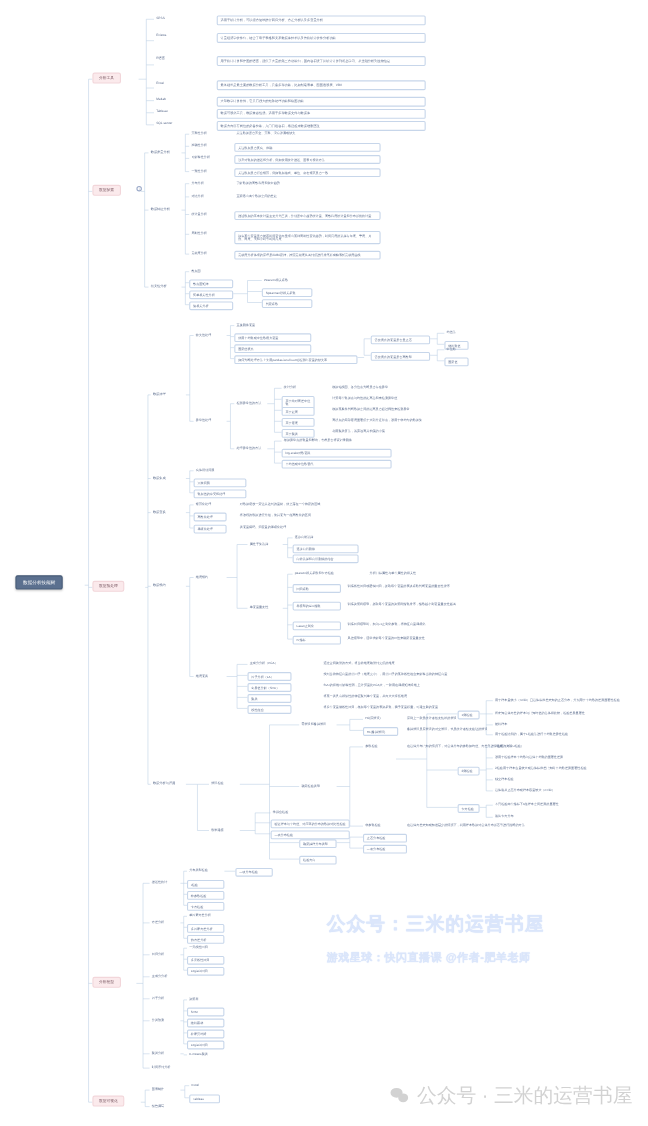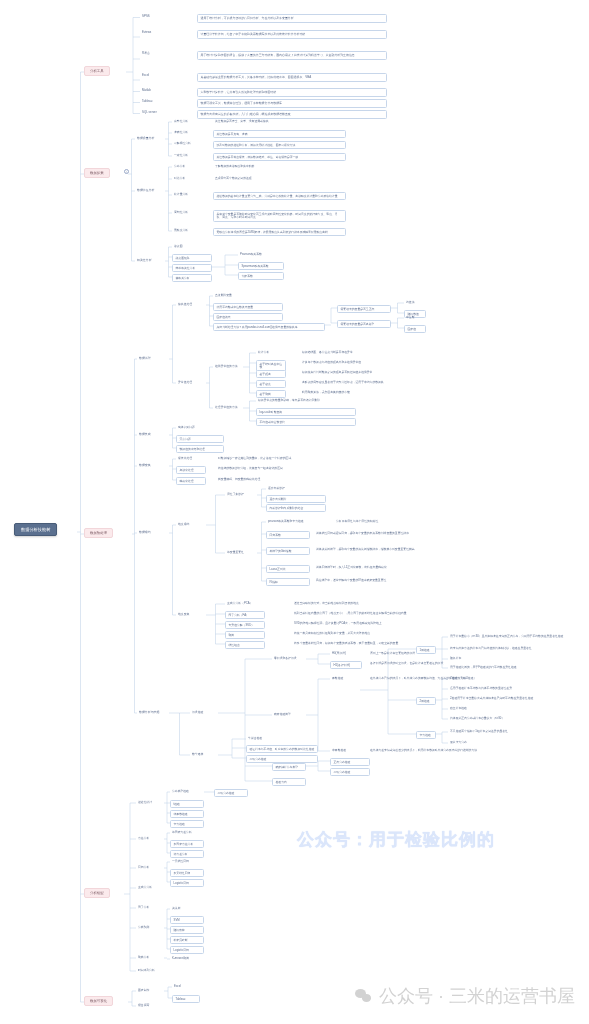--- a/index.html
+++ b/index.html
@@ -485,21 +485,22 @@
       <div class="node n-box" style="left: 170px; top: 936px; width: 34px; font-size: 2.8px;">朴素贝叶斯</div>
       <div class="node n-box" style="left: 170px; top: 946px; width: 34px; font-size: 2.8px;">Logistic回归</div>
       <div class="node n-plain" style="left: 170px; top: 956px; width: 34px; font-size: 2.8px;">K-means聚类</div>
       <div class="node n-box" style="left: 214px; top: 789px; width: 34px; font-size: 2.8px;">二项分布检验</div>
       <div class="node n-plain" style="left: 136px; top: 988px; width: 28px; font-size: 2.8px;">图表制作</div>
       <div class="node n-plain" style="left: 136px; top: 1003px; width: 28px; font-size: 2.8px;">报告撰写</div>
       <div class="node n-plain" style="left: 172px; top: 984px; width: 28px; font-size: 2.8px;">Excel</div>
       <div class="node n-box" style="left: 172px; top: 995px; width: 28px; font-size: 2.8px;">Tableau</div>
     </div>
 
-  <div class="wm-main" id="wm-line1">公众号：用于检验比例的</div>
+  <div class="wm-main" id="wm-line1">公众号：三米的运营书屋</div>
+  <div class="wm-main" id="wm-line2">游戏星球：快闪直播课 @作者-肥羊老师</div>
 
   <div id="footer-wm">
     <span class="wechat">
         <i class="wx-a"></i>
         <i class="wx-b"></i>
       </span>
     <span>公众号 · 三米的运营书屋</span>
   </div>
 </div>
 

